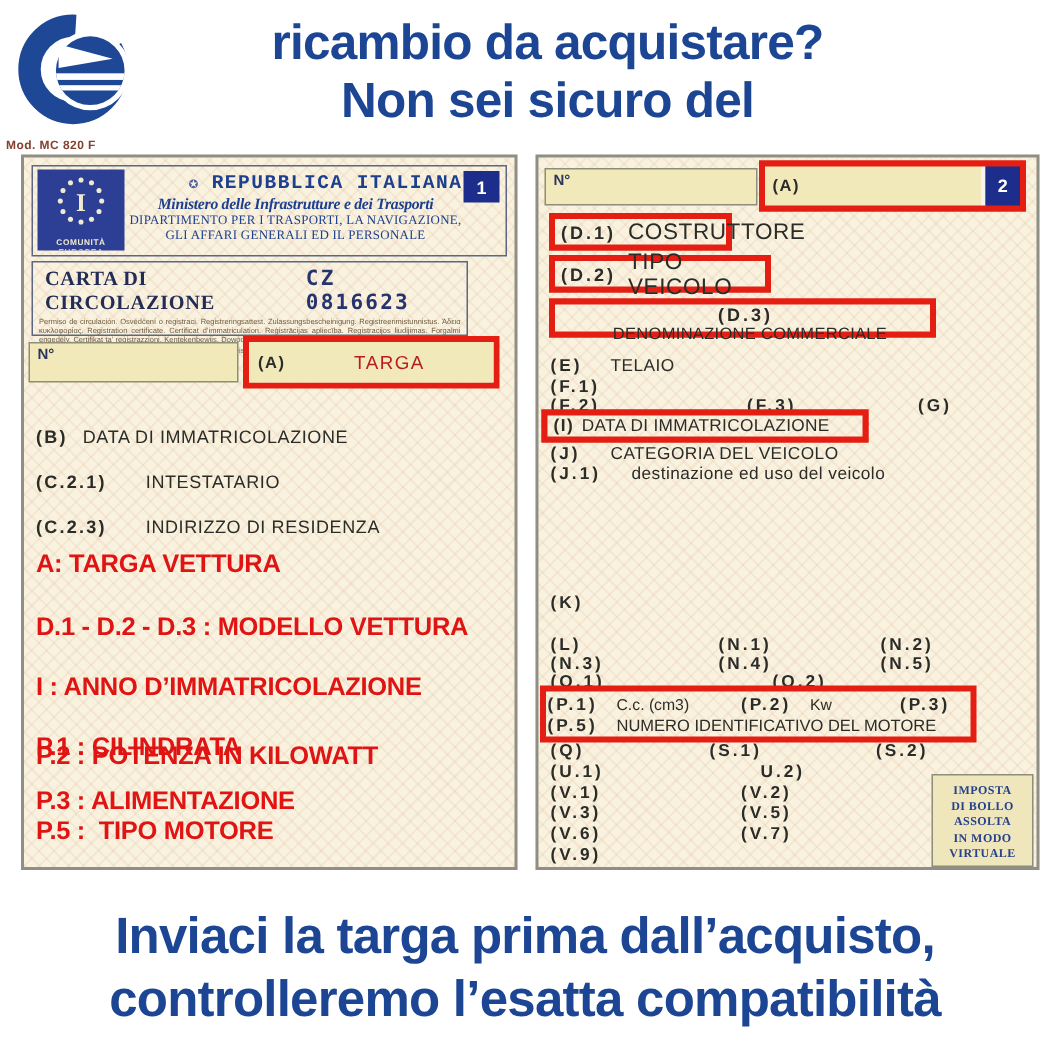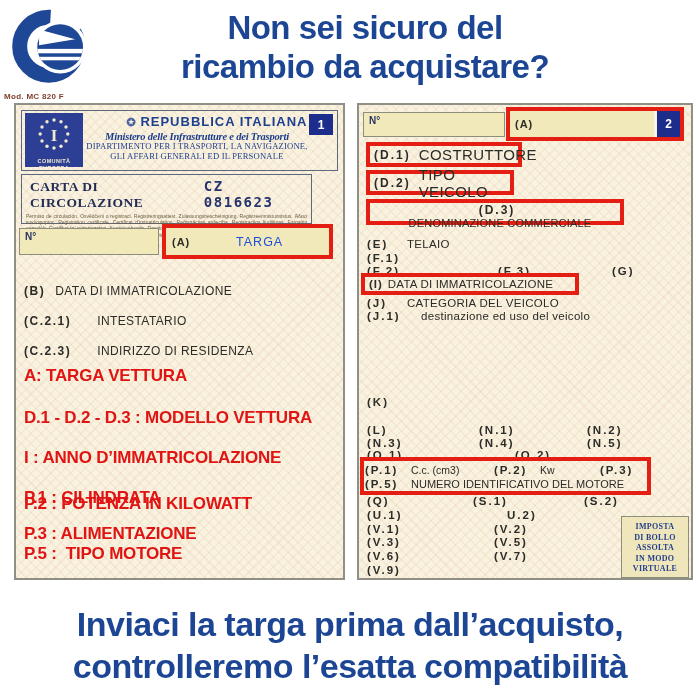--- a/index.html
+++ b/index.html
@@ -28,37 +28,37 @@
          display:flex;align-items:center;justify-content:center;}
   .code{font-weight:700;letter-spacing:2px;color:#2b2b28;white-space:pre;}
   .lbl{color:#2b2b28;}
 
   
   .d1-header{position:absolute;left:5px;top:5px;width:317px;height:61px;border:1px solid #5d6880;box-sizing:border-box;}
   .eu-box{position:absolute;left:3px;top:2px;width:58px;height:54px;background:#2d3f94;overflow:hidden;text-align:center;}
   .eu-box .eu-txt{color:#efead0;font-size:5.5px;line-height:6px;font-weight:700;letter-spacing:.4px;margin-top:1px;}
   .badge-1{position:absolute;right:4px;top:3px;width:24px;height:21px;}
   .d1-head-text{position:absolute;left:62px;top:2px;width:226px;text-align:center;color:#1c3f8e;}
-  .rep-line{font-family:Liberation Sans, sans-serif;font-weight:700;font-size:13px;letter-spacing:1px;margin-top:1px;padding-left:40px;}
+  .rep-line{font-family:Liberation Mono, monospace;font-weight:700;font-size:13px;letter-spacing:1px;margin-top:1px;padding-left:40px;}
   .emblem{font-size:11px;color:#4a5fa0;letter-spacing:0;}
   .ministry{font-family:"Liberation Serif",serif;font-weight:700;font-style:italic;font-size:10.5px;margin-top:2px;letter-spacing:-0.2px;}
   .dept{font-family:"Liberation Serif",serif;font-size:8.6px;line-height:9.6px;letter-spacing:.2px;}
 
   .d1-carta{position:absolute;left:5px;top:69px;width:291px;height:50px;border:1px solid #5d6880;box-sizing:border-box;}
   .carta-row{display:flex;align-items:baseline;padding:3px 14px 0 8px;}
   .carta-title{font-family:"Liberation Serif",serif;font-weight:700;font-size:13.5px;color:#222c55;letter-spacing:.5px;}
   .carta-num{margin-left:auto;font-family:"DejaVu Sans Mono",monospace;font-weight:700;font-size:14px;color:#27336e;letter-spacing:1.5px;}
   .multilang{margin:2px 4px 0 4px;font-size:5px;line-height:6.2px;color:#6e5d40;text-align:justify;filter:blur(.2px);}
 
   .n-field1{position:absolute;left:3px;top:123px;width:140px;height:27px;padding:2px 0 0 5px;
             font-size:10px;font-weight:700;color:#2a3560;}
   .targa-box{position:absolute;left:146px;top:119px;width:171px;height:35px;}
   .targa-field{width:100%;height:100%;border:none;display:flex;align-items:center;}
   .targa-field .code{font-size:11px;margin-left:6px;letter-spacing:1px;}
-  .targa-field .tlabel{flex:1;text-align:center;font-size:12.5px;color:#1d4ed8;letter-spacing:1px;}
+  .targa-field .tlabel{flex:1;text-align:center;font-size:12.5px;color:#b91c1c;letter-spacing:1px;}
 
   .d1-line{position:absolute;left:8px;height:16px;line-height:16px;font-size:12px;}
   .d1-line .code{font-size:12px;letter-spacing:1.5px;margin-right:10px;}
   .d1-line .lbl{letter-spacing:.4px;}
 
   .ann{position:absolute;left:8px;color:#df1413;font-weight:700;font-size:17px;line-height:18px;letter-spacing:-0.2px;white-space:pre;}
 
   
   .n-field2{position:absolute;left:4px;top:7px;width:142px;height:25px;padding:2px 0 0 5px;
             font-size:10px;font-weight:700;color:#2a3560;}
@@ -69,21 +69,21 @@
   .badge-2{width:23px;height:100%;}
 
   .dbox{position:absolute;display:flex;align-items:center;padding-left:4px;}
   .dbox .inner{background:#f8f2df;position:absolute;inset:0;z-index:0;
        background-image:
          repeating-linear-gradient(45deg, rgba(209,142,112,0.10) 0 1.5px, rgba(0,0,0,0) 1.5px 7px),
          repeating-linear-gradient(-45deg, rgba(209,142,112,0.10) 0 1.5px, rgba(0,0,0,0) 1.5px 7px);}
   .dbox .code,.dbox .lbl{position:relative;z-index:1;}
   .dbox .code{font-size:12px;}
   .dbox .lbl{font-size:15px;margin-left:8px;letter-spacing:.4px;}
-  .d1b{left:7px;top:37px;width:156px;height:25px;}
+  .d1b{left:7px;top:37px;width:122px;height:25px;}
   .d2b{left:7px;top:65px;width:148px;height:25px;}
   .d3b{left:7px;top:94px;width:258px;height:26px;flex-direction:column;}
   .d3b .lbl{font-size:11px;margin-left:6px;letter-spacing:.2px;}
   .ibox{left:2px;top:168px;width:218px;height:22px;}
   .ibox .code{font-size:11.5px;letter-spacing:1px;}
   .ibox .lbl{font-size:11.5px;margin-left:5px;letter-spacing:.2px;}
 
   .row{position:absolute;left:0;width:100%;height:14px;font-size:11.5px;line-height:14px;}
   .row .code{position:absolute;font-size:11.5px;}
   .row .lbl{position:absolute;letter-spacing:.3px;}
@@ -114,22 +114,22 @@
         </clipPath>
       <polygon points="33,29 74,40 33,47" fill="#ffffff"></polygon>
       <g clip-path="url(#discClip)">
         <rect x="28" y="51" width="58" height="5" fill="#ffffff"></rect>
         <rect x="30" y="60" width="54" height="4" fill="#ffffff"></rect>
       </g>
     </svg>
   </div>
 
   <div class="title">
+    <div>ricambio da acquistare?</div>
     <div>Non sei sicuro del</div>
-    <div>ricambio da acquistare?</div>
   </div>
 
   <div class="mod-label">Mod. MC 820 F</div>
 
   <div class="doc doc1">
 
     <div class="d1-header">
       <div class="eu-box">
         <svg width="58" height="40" viewBox="0 0 58 40">
           <g fill="#efead0">

